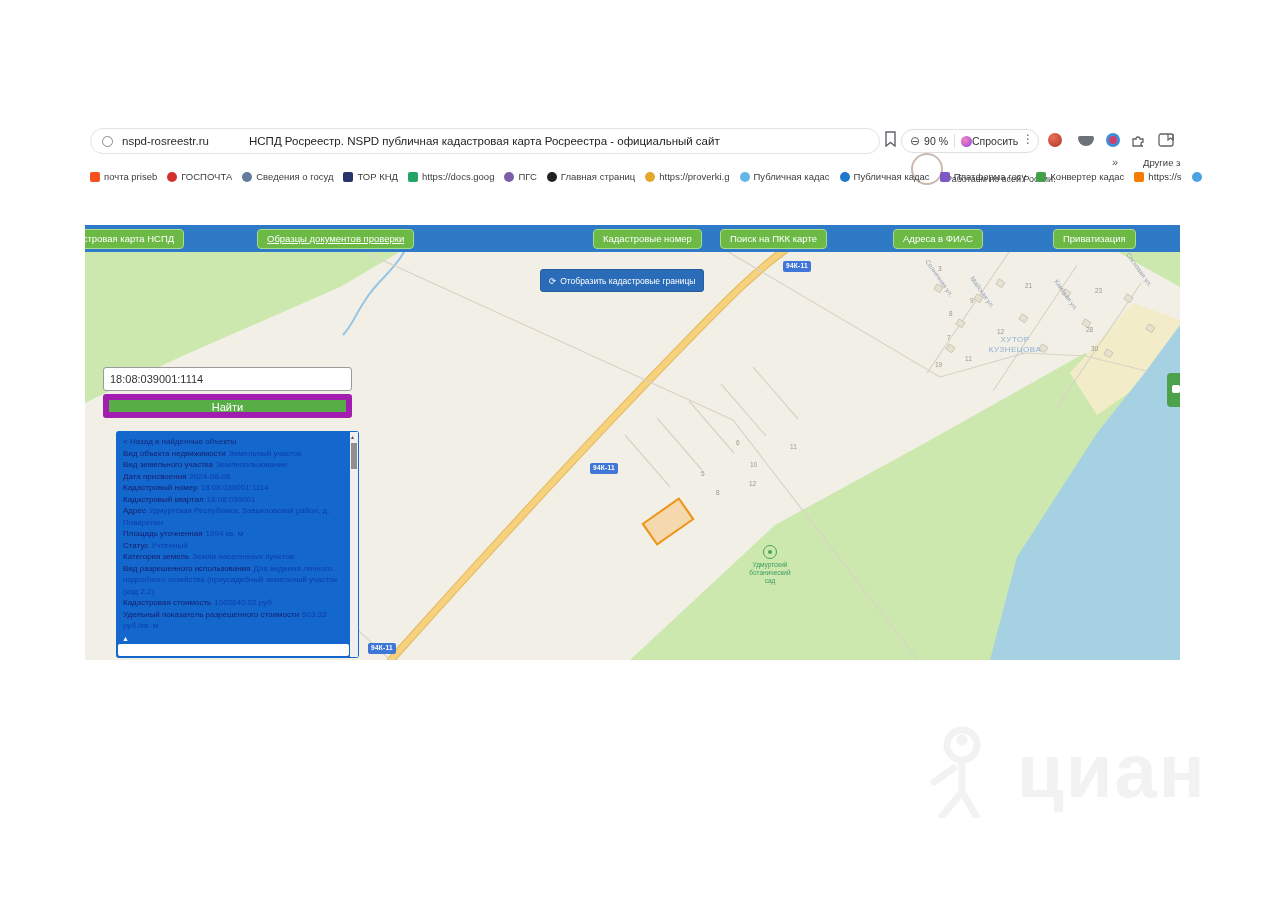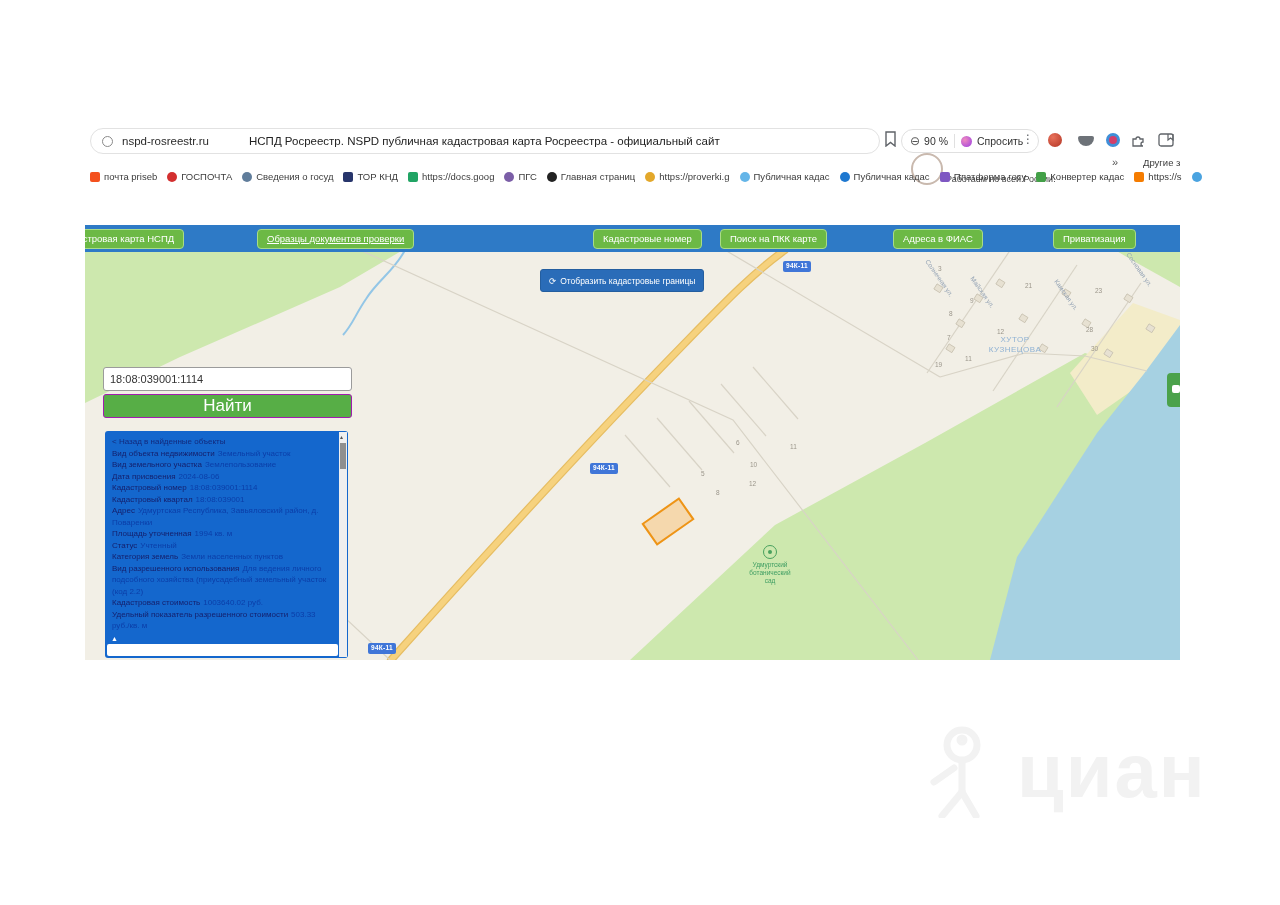--- a/index.html
+++ b/index.html
@@ -49,28 +49,28 @@
   .garden .gi b{width:4px;height:4px;border-radius:50%;background:#49a15e;}
   .parcel{position:absolute;left:560px;top:283px;width:42px;height:23px;transform:rotate(-35deg);
           background:rgba(247,197,125,.55);border:2px solid #ee9416;z-index:2;}
   .borders-btn{position:absolute;left:455px;top:44px;height:21px;background:#2a6cb8;border-radius:3px;
           color:#fff;font-size:8.5px;display:flex;align-items:center;gap:4px;padding:0 8px;
           z-index:6;cursor:pointer;border:1px solid #245e9f;}
   .srch{position:absolute;left:18px;top:142px;width:235px;height:22px;border:1px solid #9b9b9b;
         border-radius:3px;font-size:11px;color:#333;padding:0 6px;z-index:6;
         font-family:"Liberation Sans","DejaVu Sans",sans-serif;}
   .findbtn{position:absolute;left:18px;top:169px;width:249px;height:24px;background:#57ae46;
-        border:1px solid #a21caf;border-radius:3px;color:#fff;font-size:17px;z-index:6;cursor:pointer;}
+        border:6px solid #a21caf;border-radius:3px;color:#fff;font-size:11px;z-index:6;cursor:pointer;}
   .edgebtn{position:absolute;left:1082px;top:148px;width:22px;height:34px;background:#4ba24b;
         border-radius:4px;z-index:6;}
   .edgebtn b{position:absolute;left:5px;top:12px;width:8px;height:8px;background:#fff;
         border-radius:2px;}
 
   
-  .panel{position:absolute;left:20px;top:206px;width:243px;height:227px;background:#1467cd;
+  .panel{position:absolute;left:31px;top:206px;width:243px;height:227px;background:#1467cd;
          border-radius:3px;z-index:6;font-size:8px;line-height:11.5px;overflow:hidden;}
   .panel-in{position:absolute;left:7px;top:5px;right:14px;}
   .backlink{color:#122a7d;cursor:pointer;}
   .fl{color:#15216e;margin-right:3px;}
   .fv{color:#0b3ea8;}
   .panel p{margin:0;}
   .sbar{position:absolute;right:1px;top:1px;bottom:1px;width:8px;background:#efefef;z-index:7;}
   .sbar .thumb{position:absolute;left:1px;top:11px;width:6px;height:26px;background:#8f8f8f;}
   .sbar .up{position:absolute;left:1px;top:1px;font-size:6px;color:#555;line-height:8px;}
   .pfoot{position:absolute;left:2px;right:10px;bottom:2px;height:12px;background:#fff;
@@ -92,21 +92,21 @@
     <span class="omni-title">НСПД Росреестр. NSPD публичная кадастровая карта Росреестра - официальный сайт</span>
   </div>
   <svg class="abs" style="left:884px;top:131px;" width="13" height="16">
     <path d="M2,1 h9 v14 l-4.5,-3.5 L2,15 Z" fill="none" stroke="#5f6368" stroke-width="1.4"></path>
   </svg>
   <div class="chrome-chip zoom-group">
     <span style="margin-left:8px;font-size:12px;color:#555;">⊖</span>
     <span style="margin-left:4px;font-size:10.5px;">90 %</span>
     <span class="vdiv"></span>
     <span class="sparkle"></span>
-    <span style="margin-left:5px;font-size:10.5px;">Спросить</span>
+    <span style="font-size:10.5px;">Спросить</span>
   </div>
   <span class="abs" style="left:1022px;top:132px;font-size:12px;color:#5f6368;">⋮</span>
   <span class="ext" style="left:1048px;width:14px;height:14px;border-radius:50%;background:radial-gradient(circle at 35% 30%,#e8705a,#b23524);"></span>
   <span class="ext" style="left:1078px;top:136px;width:16px;height:10px;background:#6d7278;border-radius:2px 2px 8px 8px;"></span>
   <span class="ext" style="left:1106px;width:14px;height:14px;border-radius:50%;border:3px solid #3f8fd8;box-sizing:border-box;background:#d23f6b;"></span>
   <svg class="ext" style="left:1130px;" width="16" height="16">
     <path d="M3,6 h3 a2,2 0 1 1 4,0 h3 v3 a2,2 0 1 0 0,4 v0 h-10 z" fill="none" stroke="#5f6368" stroke-width="1.3"></path>
   </svg>
   <svg class="ext" style="left:1158px;" width="17" height="15">
     <rect x="1" y="1" width="14" height="12" rx="2" fill="none" stroke="#5f6368" stroke-width="1.3"></rect>

